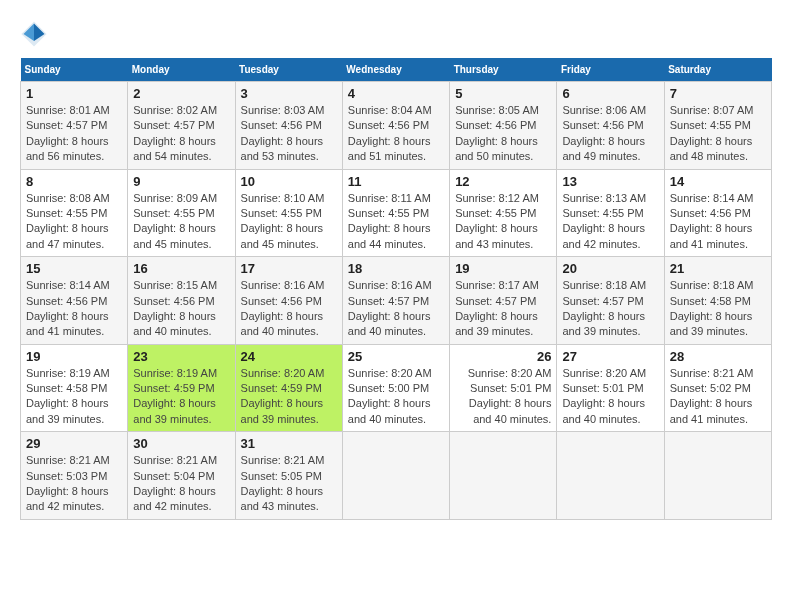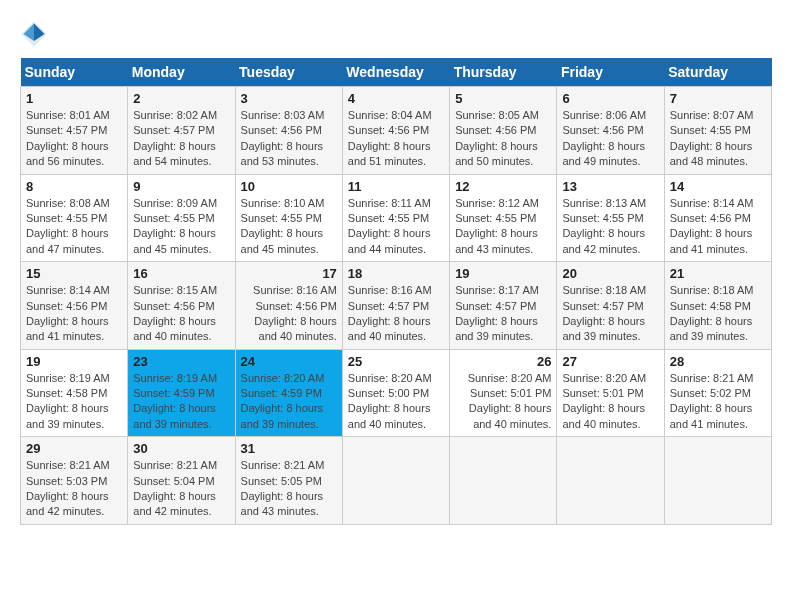--- a/index.html
+++ b/index.html
@@ -47,21 +47,21 @@
     .calendar {
       width: 100%;
       border-collapse: collapse;
       font-size: 11px;
     }
     .calendar th {
       background-color: #1a6aad;
       color: #fff;
       padding: 6px 4px;
       text-align: left;
-      font-size: 14px;
+      font-size: 10px;
       font-weight: bold;
     }
     .calendar td {
       border: 1px solid #ccc;
       padding: 4px 5px;
       vertical-align: top;
       width: calc(100% / 7);
       height: 80px;
       background: #fff;
     }
@@ -244,21 +244,21 @@
         </div>
       </td>
         <td style="background: rgb(245, 245, 245);">
         <span class="day-number">16</span>
         <div class="day-info">
           Sunrise: 8:15 AM<br>
           Sunset: 4:56 PM<br>
           Daylight: 8 hours and 40 minutes.
         </div>
       </td>
-        <td style="background: rgb(245, 245, 245); text-align: right;">
+        <td style="background: rgb(245, 245, 245);">
         <span class="day-number">17</span>
         <div class="day-info">
           Sunrise: 8:16 AM<br>
           Sunset: 4:56 PM<br>
           Daylight: 8 hours and 40 minutes.
         </div>
       </td>
         <td style="background: rgb(245, 245, 245);">
         <span class="day-number">18</span>
         <div class="day-info">
@@ -294,29 +294,29 @@
       </tr>
       <tr>
         <td style="background: rgb(255, 255, 255);">
         <span class="day-number">19</span>
         <div class="day-info">
           Sunrise: 8:19 AM<br>
           Sunset: 4:58 PM<br>
           Daylight: 8 hours and 39 minutes.
         </div>
       </td>
-        <td style="background: #0ea5e9;">
+        <td style="background: #bef264;">
         <span class="day-number">23</span>
         <div class="day-info">
           Sunrise: 8:19 AM<br>
           Sunset: 4:59 PM<br>
           Daylight: 8 hours and 39 minutes.
         </div>
       </td>
-        <td style="background: #0ea5e9;">
+        <td style="background: #bef264;">
         <span class="day-number">24</span>
         <div class="day-info">
           Sunrise: 8:20 AM<br>
           Sunset: 4:59 PM<br>
           Daylight: 8 hours and 39 minutes.
         </div>
       </td>
         <td style="background: rgb(255, 255, 255);">
         <span class="day-number">25</span>
         <div class="day-info">

